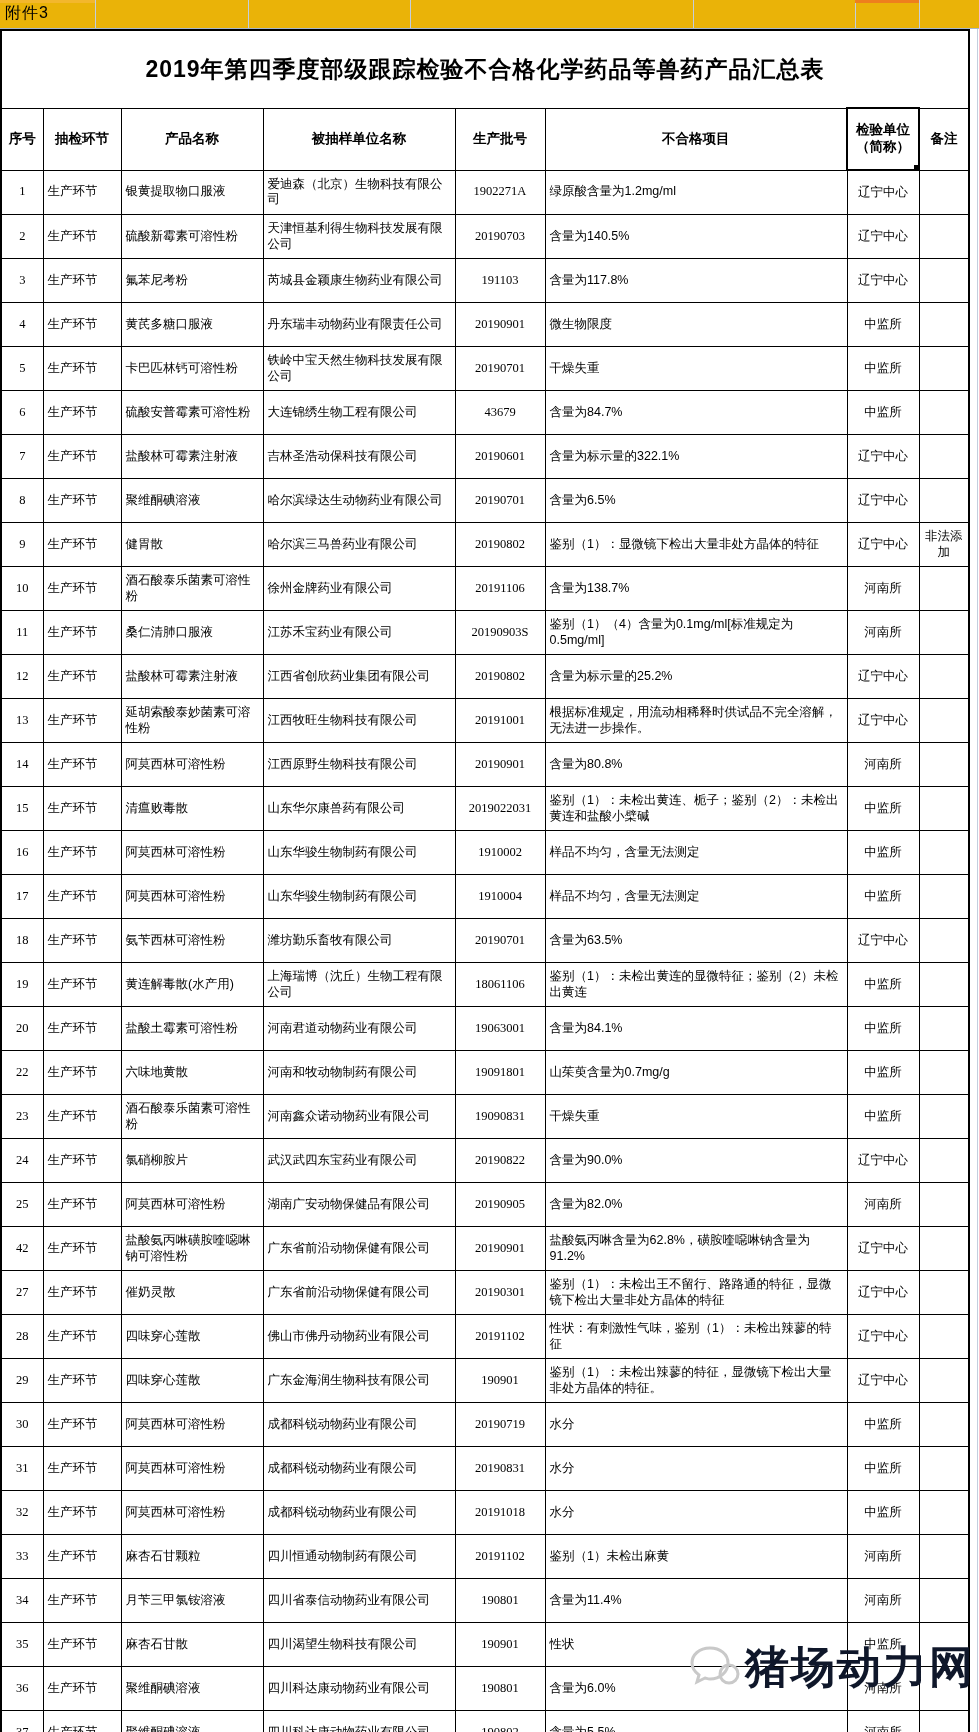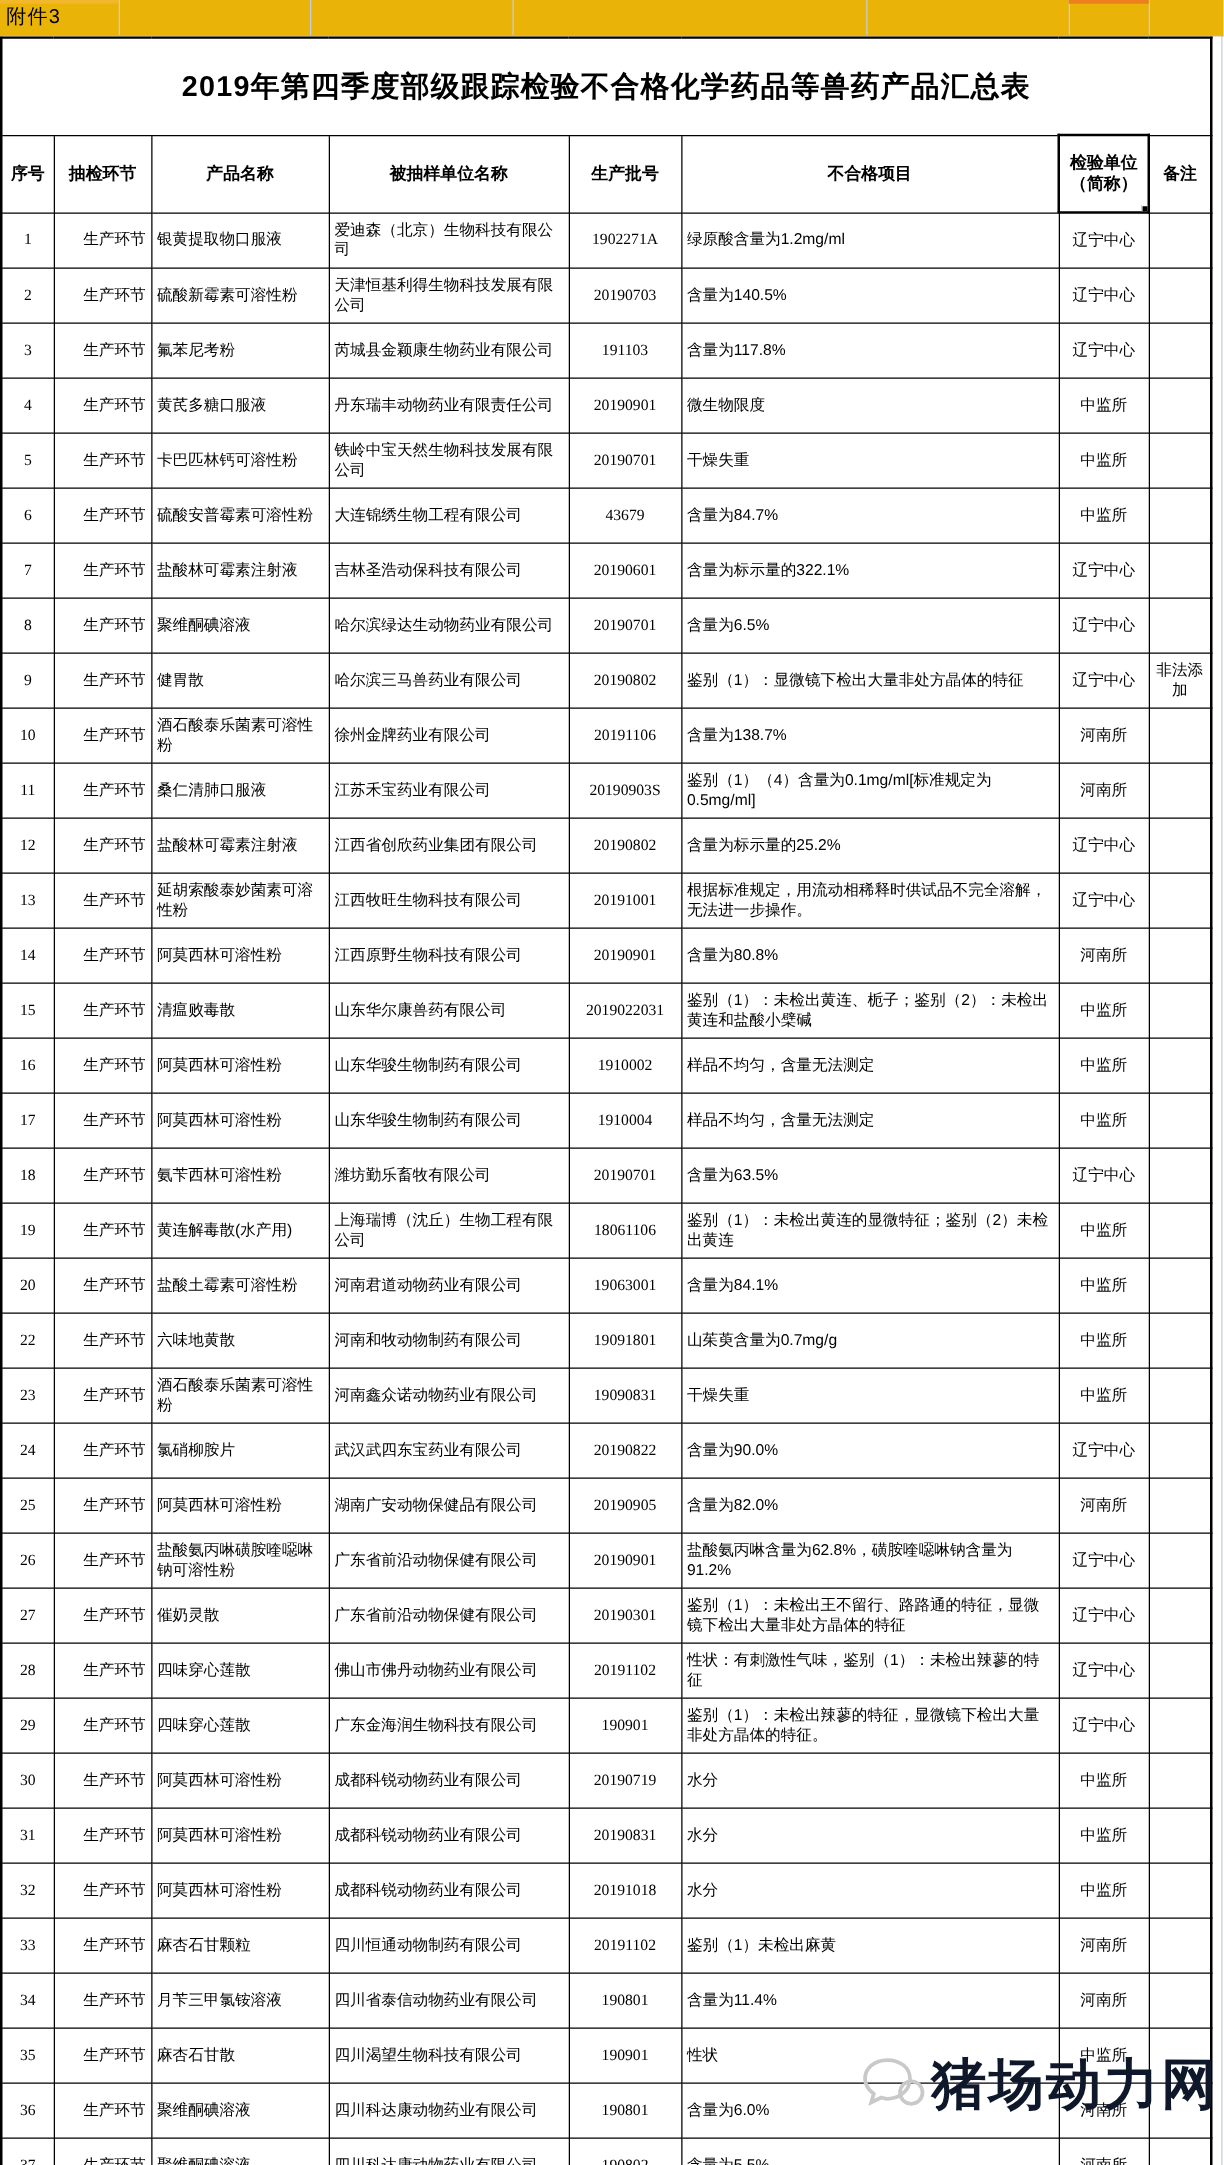--- a/index.html
+++ b/index.html
@@ -37,21 +37,21 @@
     white-space:pre-line;position:relative;
     border:2px solid #000 !important;
   }
   .fill-handle{
     position:absolute;right:-3px;bottom:-3px;width:6px;height:6px;background:#000;
     border:1px solid #fff;
   }
   td{height:39px;}
   td.c-no,td.c-batch,td.c-unit,td.c-remark{text-align:center;}
   td.c-no,td.c-batch{font-family:"Liberation Serif","DejaVu Serif",serif;font-size:13.5px;}
-  td.c-stage{text-align:right;}
+  td.c-stage{text-align:left;}
   td.c-product,td.c-company,td.c-issue{text-align:left;}
   
   .right-gridline{position:absolute;left:977px;top:0;width:1px;height:1732px;background:#c3cede;}
   
   .watermark{
     position:absolute;right:4px;top:1638px;display:flex;align-items:center;gap:4px;
     color:#0f172a;font-size:44px;font-weight:bold;letter-spacing:2px;
     pointer-events:none;
   }
   .watermark svg{display:block;}
@@ -335,21 +335,21 @@
         <td class="c-no">25</td>
         <td class="c-stage">生产环节</td>
         <td class="c-product">阿莫西林可溶性粉</td>
         <td class="c-company">湖南广安动物保健品有限公司</td>
         <td class="c-batch">20190905</td>
         <td class="c-issue">含量为82.0%</td>
         <td class="c-unit">河南所</td>
         <td class="c-remark"></td>
       </tr>
       <tr>
-        <td class="c-no">26</td>
+        <td class="c-no">42</td>
         <td class="c-stage">生产环节</td>
         <td class="c-product">盐酸氨丙啉磺胺喹噁啉钠可溶性粉</td>
         <td class="c-company">广东省前沿动物保健有限公司</td>
         <td class="c-batch">20190901</td>
         <td class="c-issue">盐酸氨丙啉含量为62.8%，磺胺喹噁啉钠含量为91.2%</td>
         <td class="c-unit">辽宁中心</td>
         <td class="c-remark"></td>
       </tr>
       <tr>
         <td class="c-no">27</td>

